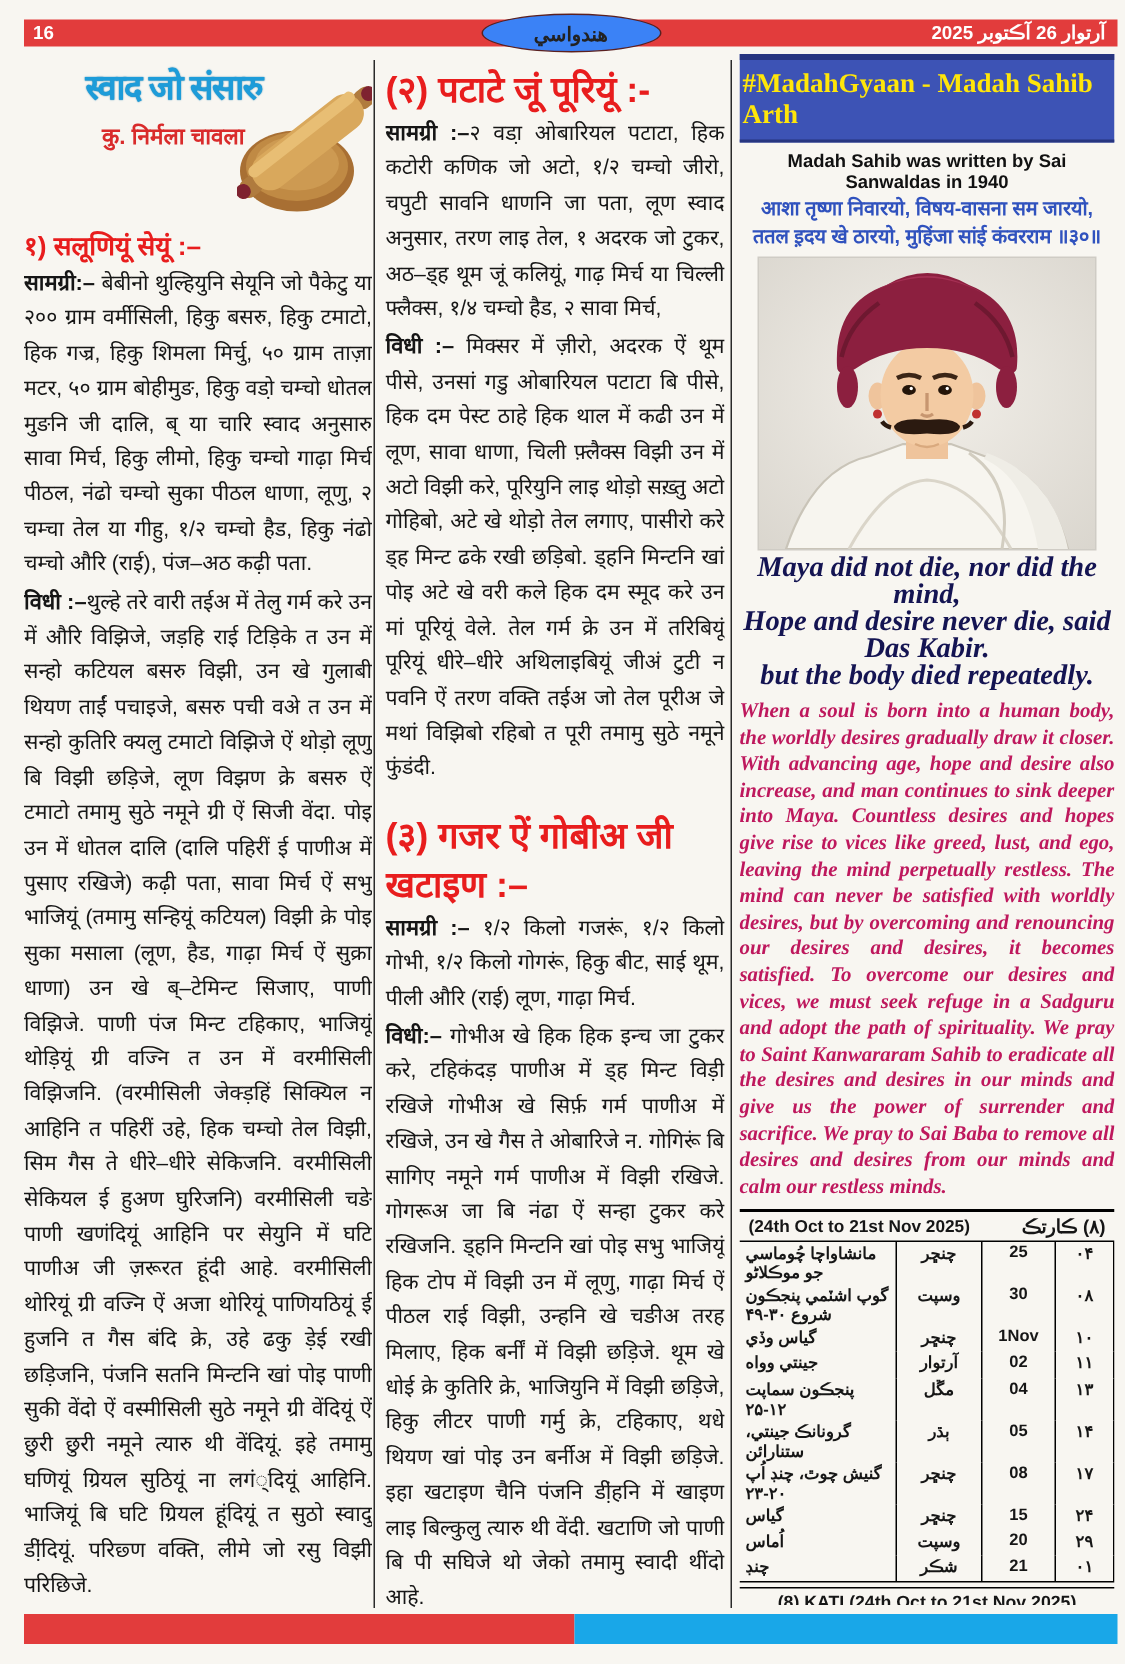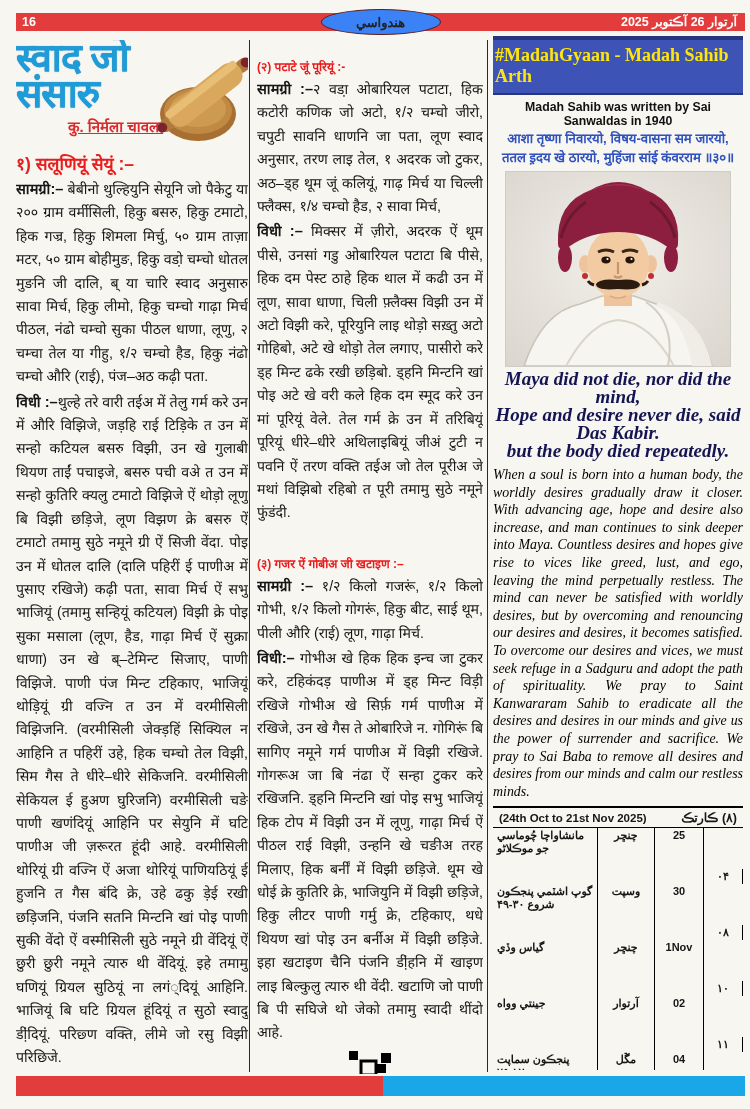--- a/index.html
+++ b/index.html
@@ -24,62 +24,63 @@
   .dateline{position:absolute;right:8px;top:1px;color:#fff;font-weight:bold;font-size:12.5px;direction:rtl;}
   .vline{position:absolute;top:40px;height:1032px;width:1px;background:#2a2a2a;}
   .v1{left:249px;} .v2{left:487px;}
 
   .col{position:absolute;top:40px;overflow:hidden;}
   .col-left{left:16px;width:232px;height:1034px;}
   .col-mid{left:257px;width:226px;height:1034px;}
   .col-right{left:493px;width:250px;height:1034px;top:36px;}
 
   .swad-title{
-    color:#1D9CD9;font-weight:bold;font-size:39px;line-height:36px;
+    color:#1D9CD9;font-weight:bold;font-size:23px;line-height:36px;
     letter-spacing:-1px;width:180px;
     text-shadow:0 0 1px #0f78ab;
-  }
-  .author{color:#D92B2B;font-weight:bold;font-size:15px;margin:4px 0 2px 52px;text-decoration:underline;}
+    margin-left:41px;
+  }
+  .author{color:#D92B2B;font-weight:bold;font-size:15px;margin:4px 0 2px 52px;}
   .pin-art{position:absolute;right:-4px;top:14px;}
   .heading-red{color:#E81D1D;font-weight:bold;font-size:17.5px;margin:7px 0 3px 0;}
-  .heading-red.mid{font-size:12px;margin-top:18px;}
+  .heading-red.mid{font-size:24px;margin-top:2px;}
   .bodytext{font-size:14.2px;line-height:23.4px;text-align:justify;margin:0 0 2px 0;}
   .bodytext b{font-size:14.6px;}
   .mid-space{height:10px;}
 
   .mg-box{
     background:#3D53B5;border-top:4px solid #27357F;border-bottom:2px solid #27357F;
     text-align:left;padding:5px 2px 6px 2px;
     color:#FFE60A;font-weight:bold;font-size:18px;
     font-family:"Liberation Serif",serif;
   }
   .mg-sub{text-align:center;font-weight:bold;font-size:12.3px;margin:5px 0 2px 0;color:#111;}
   .shloka{
     text-align:center;color:#3052BE;font-weight:bold;font-size:13.2px;line-height:18.5px;
   }
   .photo-wrap{width:224px;height:194px;margin:5px auto 4px auto;box-shadow:0 0 0 1px #cfccc5;}
   .caption{
     text-align:center;color:#141452;font-weight:bold;font-style:italic;
     font-family:"Liberation Serif",serif;font-size:19px;line-height:18px;margin-bottom:6px;
   }
   .essay{
-    font-family:"Liberation Serif",serif;font-style:italic;font-weight:normal;
-    font-size:13.9px;line-height:17.6px;text-align:justify;color:#000000;
+    font-family:"Liberation Serif",serif;font-style:italic;font-weight:bold;
+    font-size:13.9px;line-height:17.6px;text-align:justify;color:#be185d;
   }
   .cal-table{margin-top:6px;border-top:2px solid #000;border-bottom:1.5px solid #000;}
   .cal-head{
     display:flex;justify-content:space-between;align-items:center;
     font-weight:bold;font-size:11.5px;padding:2px 6px;border-bottom:1.5px solid #000;
   }
   .cal-head .rtl{direction:rtl;font-size:12.5px;}
   .cal-row{display:flex;align-items:stretch;min-height:17.2px;font-weight:bold;font-size:11px;}
   .cal-row .c-event{flex:1;direction:rtl;text-align:left;padding:1px 4px;unicode-bidi:plaintext;}
   .cal-row .c-day{width:52px;border-left:1px solid #000;border-right:1px solid #000;text-align:center;direction:rtl;padding:1px 2px;}
   .cal-row .c-date{width:44px;border-right:1px solid #000;text-align:center;padding:1px 2px;}
-  .cal-row .c-tithi{width:34px;border-right:1px solid #000;text-align:center;direction:rtl;padding:1px 2px;margin-top:41px;}
+  .cal-row .c-tithi{width:34px;border-right:1px solid #000;text-align:center;direction:rtl;padding:1px 2px;}
   .kati-head{
     border-top:1.5px solid #000;border-bottom:1.5px solid #000;
     text-align:center;font-weight:bold;font-size:11.8px;padding:2px 0;margin-top:3px;
   }
   .kati-table{border-bottom:3px solid #000;}
   .kati-row{display:flex;font-weight:bold;font-size:10.6px;line-height:12.6px;}
   .kati-row .k1{width:26px;text-align:center;border-right:1.5px solid #000;padding:1px 0;}
   .kati-row .k2{width:34px;text-align:center;border-right:1.5px solid #000;padding:1px 0;}
   .kati-row .k3{width:40px;padding:1px 0 1px 5px;border-right:1.5px solid #000;}
   .kati-row .k4{flex:1;padding:1px 0 1px 5px;}

